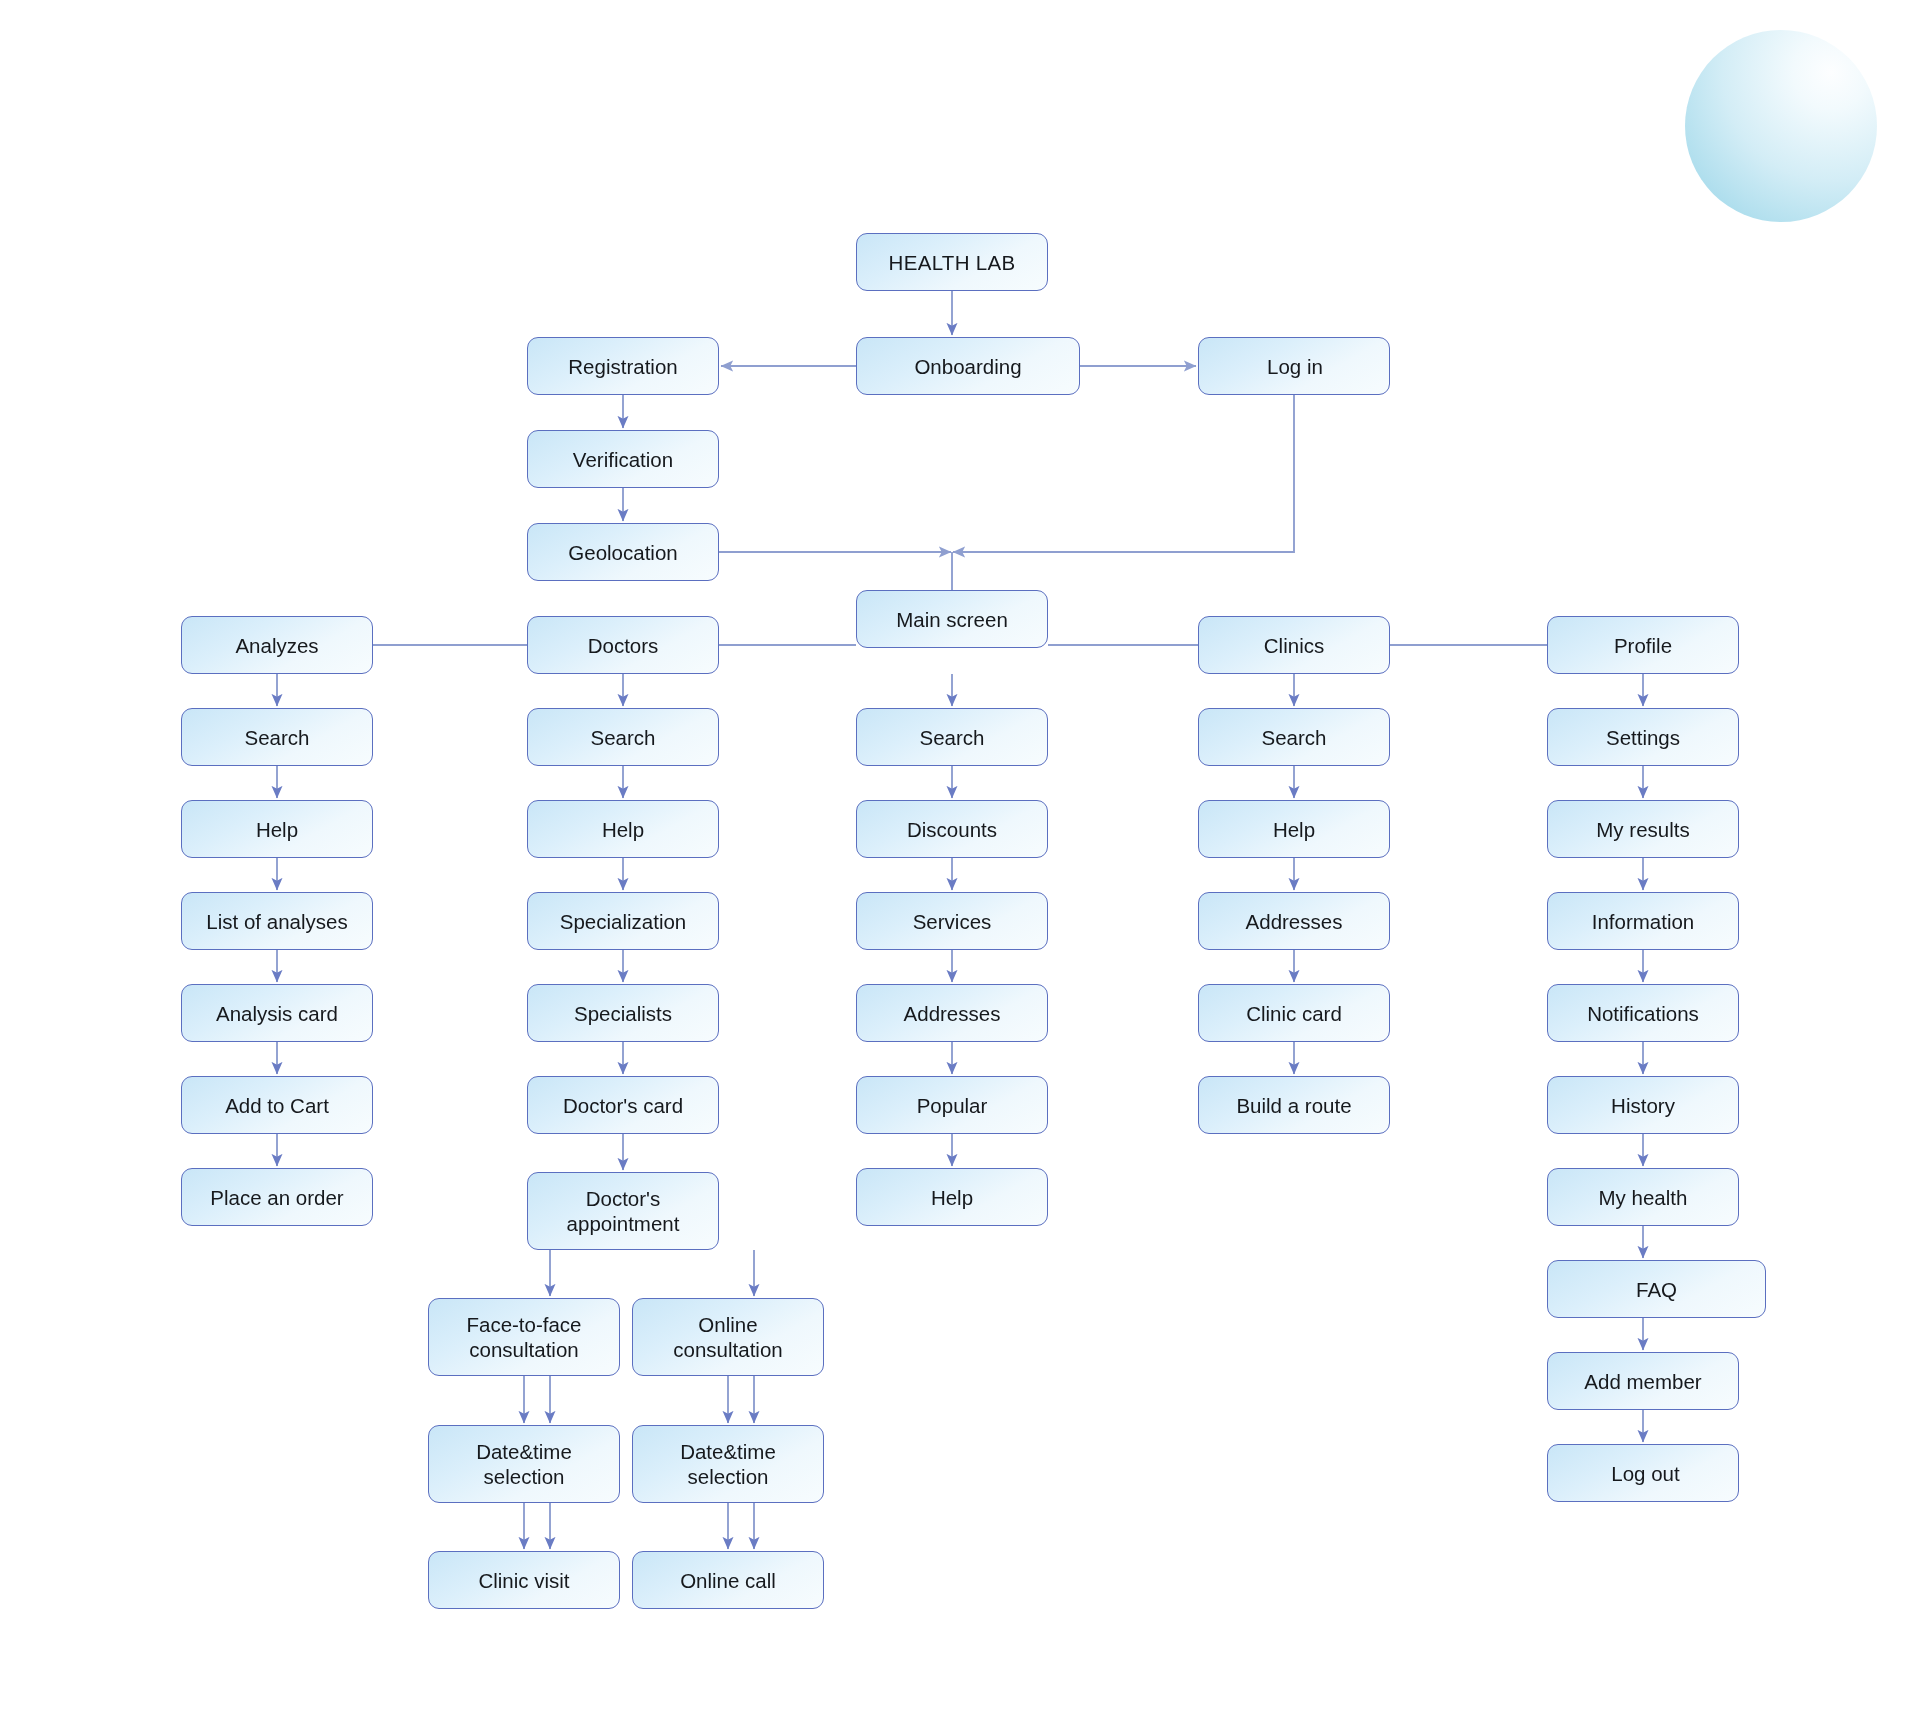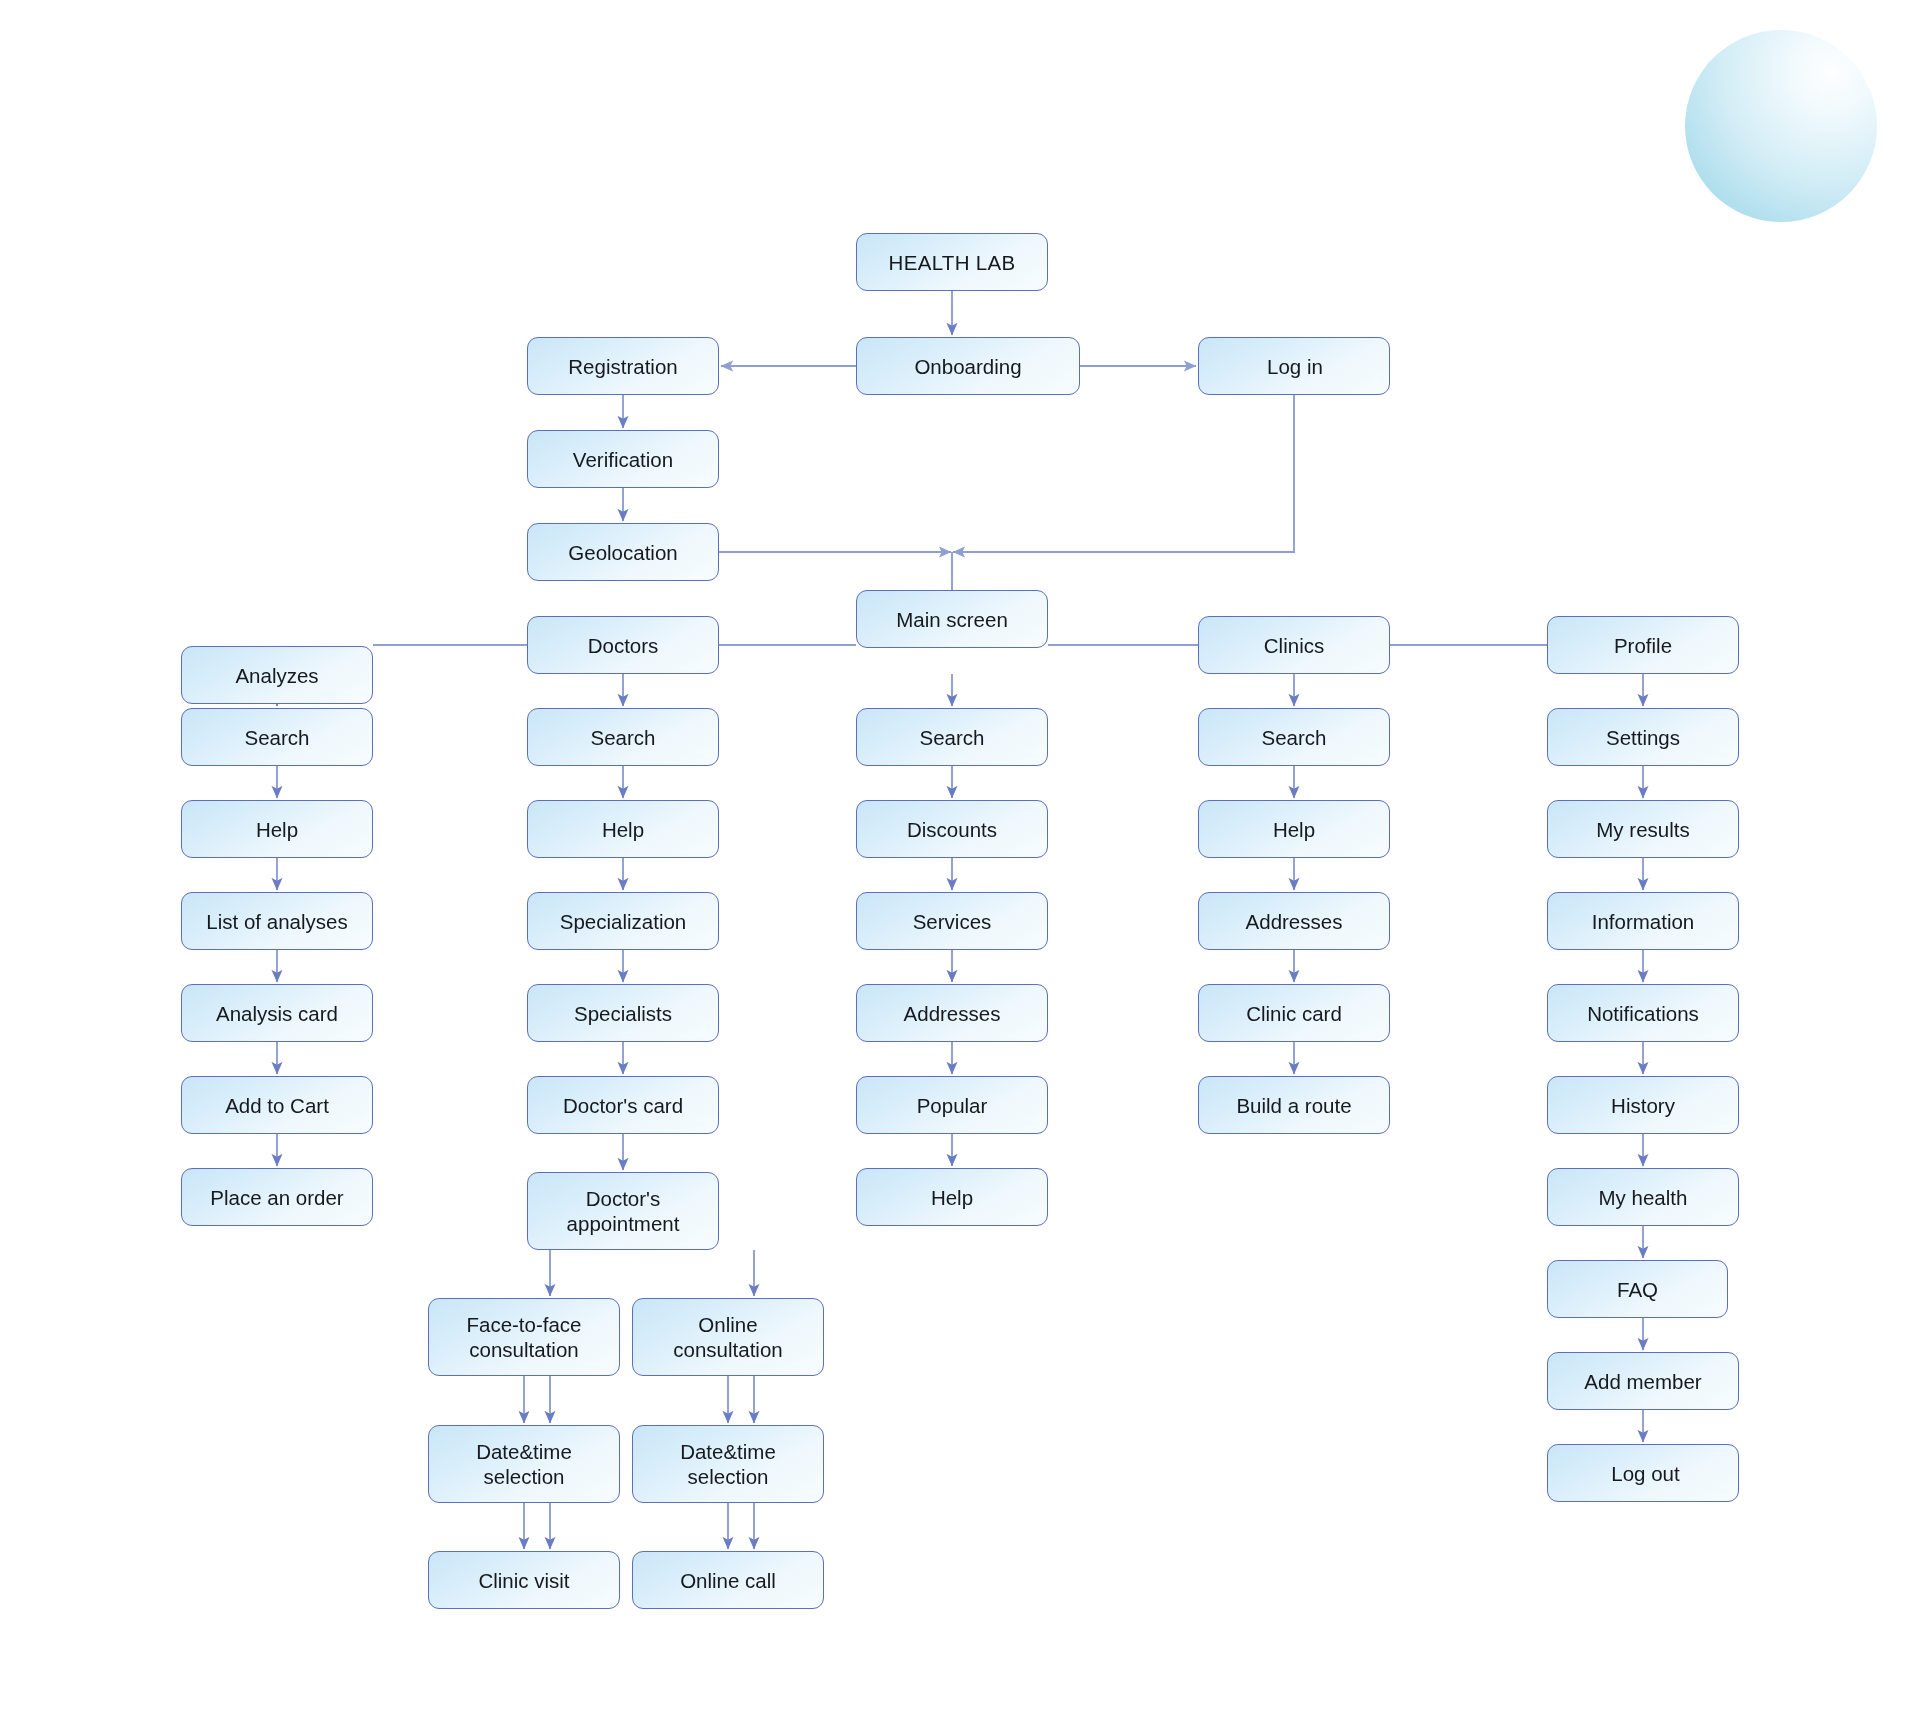--- a/index.html
+++ b/index.html
@@ -130,21 +130,21 @@
       </g>
   </svg>
 
   <div id="node-layer">
       <div class="node root" style="left: 856px; top: 233px; width: 192px; height: 58px;">HEALTH LAB</div>
       <div class="node" style="left: 856px; top: 337px; width: 224px; height: 58px;">Onboarding</div>
       <div class="node" style="left: 527px; top: 337px; width: 192px; height: 58px;">Registration</div>
       <div class="node" style="left: 1198px; top: 337px; width: 192px; height: 58px; padding-left: 8px;">Log in</div>
       <div class="node" style="left: 527px; top: 430px; width: 192px; height: 58px;">Verification</div>
       <div class="node" style="left: 527px; top: 523px; width: 192px; height: 58px;">Geolocation</div>
-      <div class="node" style="left: 181px; top: 616px; width: 192px; height: 58px; margin-top: 30px;">Analyzes</div>
+      <div class="node" style="left: 181px; top: 616px; width: 192px; height: 58px;">Analyzes</div>
       <div class="node" style="left: 181px; top: 708px; width: 192px; height: 58px;">Search</div>
       <div class="node" style="left: 181px; top: 800px; width: 192px; height: 58px;">Help</div>
       <div class="node" style="left: 181px; top: 892px; width: 192px; height: 58px;">List of analyses</div>
       <div class="node" style="left: 181px; top: 984px; width: 192px; height: 58px;">Analysis card</div>
       <div class="node" style="left: 181px; top: 1076px; width: 192px; height: 58px;">Add to Cart</div>
       <div class="node" style="left: 181px; top: 1168px; width: 192px; height: 58px;">Place an order</div>
       <div class="node" style="left: 527px; top: 616px; width: 192px; height: 58px;">Doctors</div>
       <div class="node" style="left: 527px; top: 708px; width: 192px; height: 58px;">Search</div>
       <div class="node" style="left: 527px; top: 800px; width: 192px; height: 58px;">Help</div>
       <div class="node" style="left: 527px; top: 892px; width: 192px; height: 58px;">Specialization</div>
@@ -175,18 +175,18 @@
       <div class="node" style="left: 1198px; top: 892px; width: 192px; height: 58px;">Addresses</div>
       <div class="node" style="left: 1198px; top: 984px; width: 192px; height: 58px;">Clinic card</div>
       <div class="node" style="left: 1198px; top: 1076px; width: 192px; height: 58px;">Build a route</div>
       <div class="node" style="left: 1547px; top: 616px; width: 192px; height: 58px;">Profile</div>
       <div class="node" style="left: 1547px; top: 708px; width: 192px; height: 58px;">Settings</div>
       <div class="node" style="left: 1547px; top: 800px; width: 192px; height: 58px;">My results</div>
       <div class="node" style="left: 1547px; top: 892px; width: 192px; height: 58px;">Information</div>
       <div class="node" style="left: 1547px; top: 984px; width: 192px; height: 58px;">Notifications</div>
       <div class="node" style="left: 1547px; top: 1076px; width: 192px; height: 58px;">History</div>
       <div class="node" style="left: 1547px; top: 1168px; width: 192px; height: 58px;">My health</div>
-      <div class="node" style="left: 1547px; top: 1260px; width: 181px; height: 58px;">FAQ</div>
+      <div class="node" style="left: 1547px; top: 1260px; width: 219px; height: 58px;">FAQ</div>
       <div class="node" style="left: 1547px; top: 1352px; width: 192px; height: 58px;">Add member</div>
       <div class="node" style="left: 1547px; top: 1444px; width: 192px; height: 58px; padding-left: 11px;">Log out</div>
     </div>
 
 </div>
 
 </body></html>

